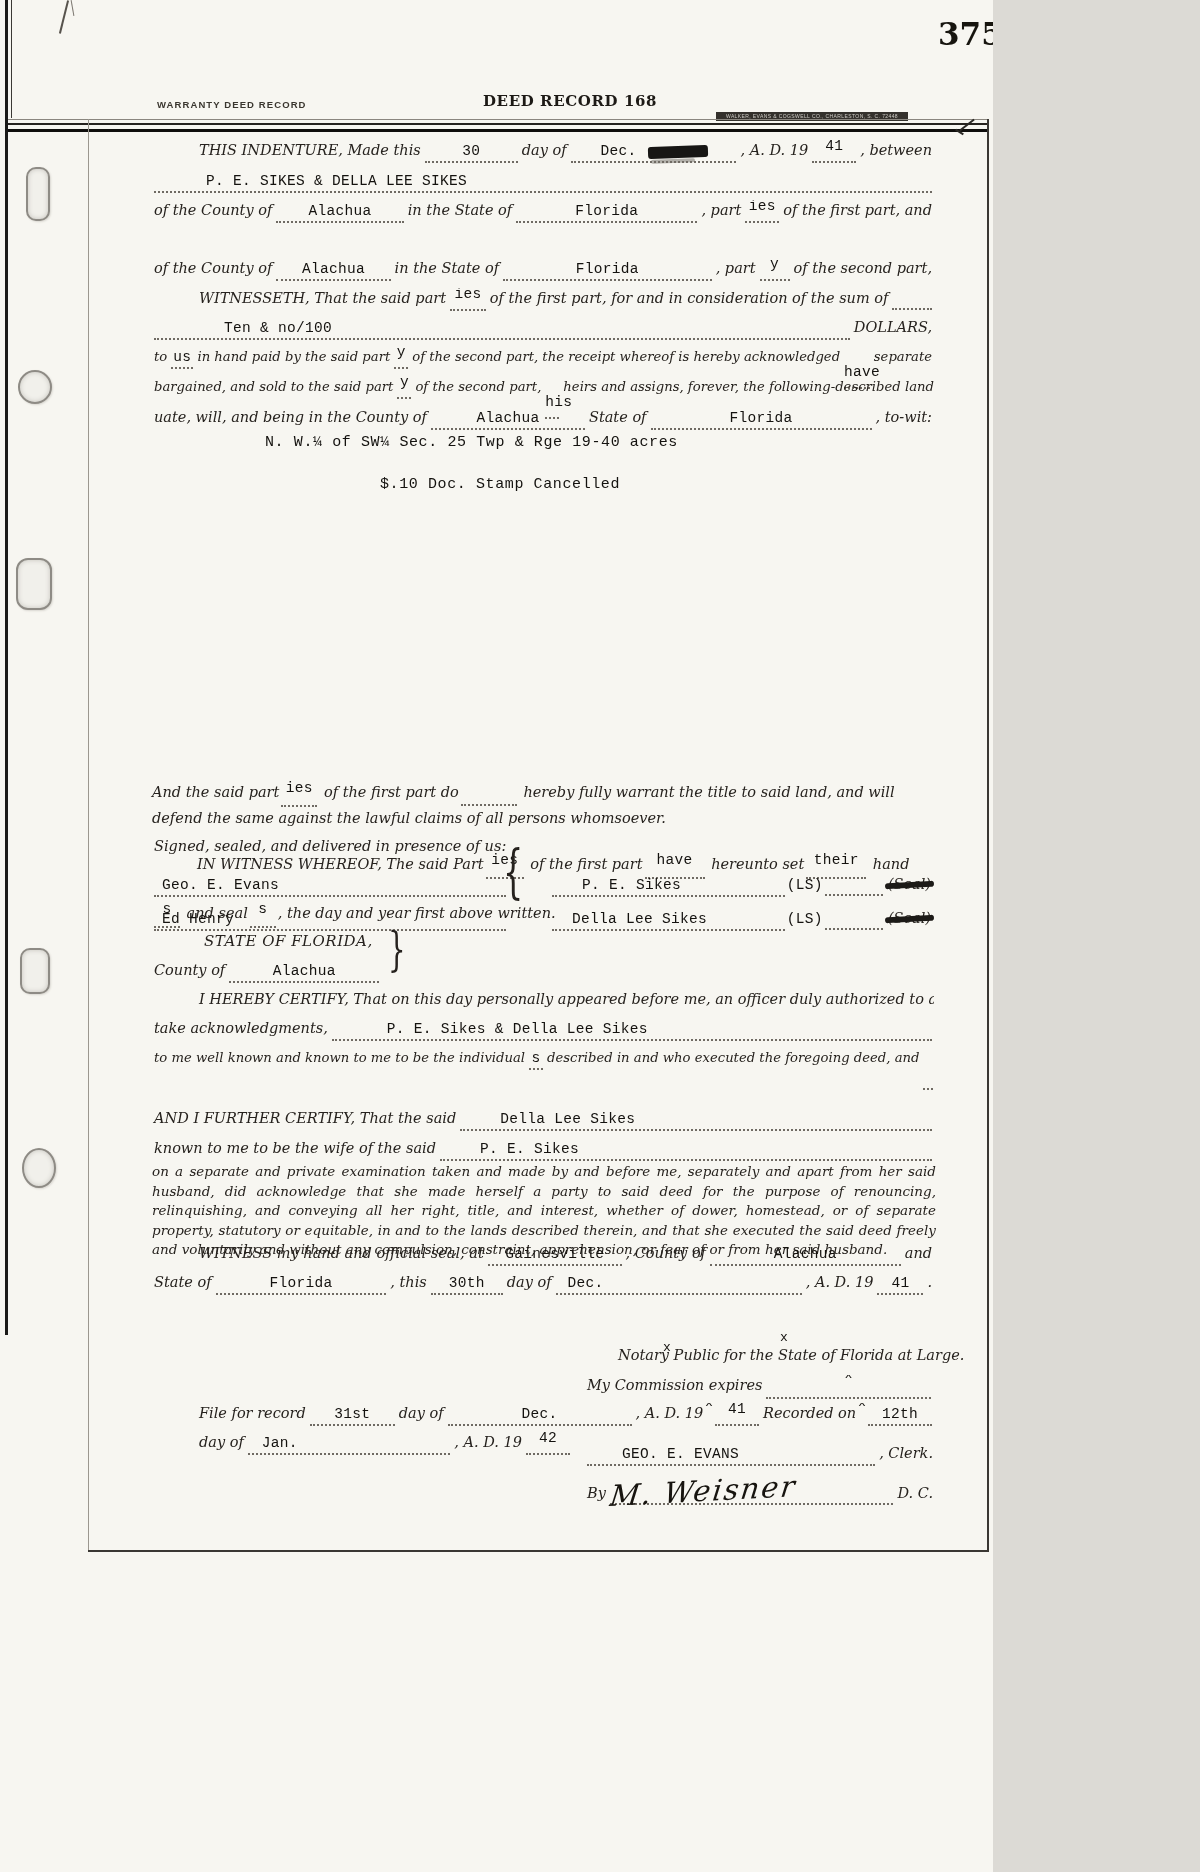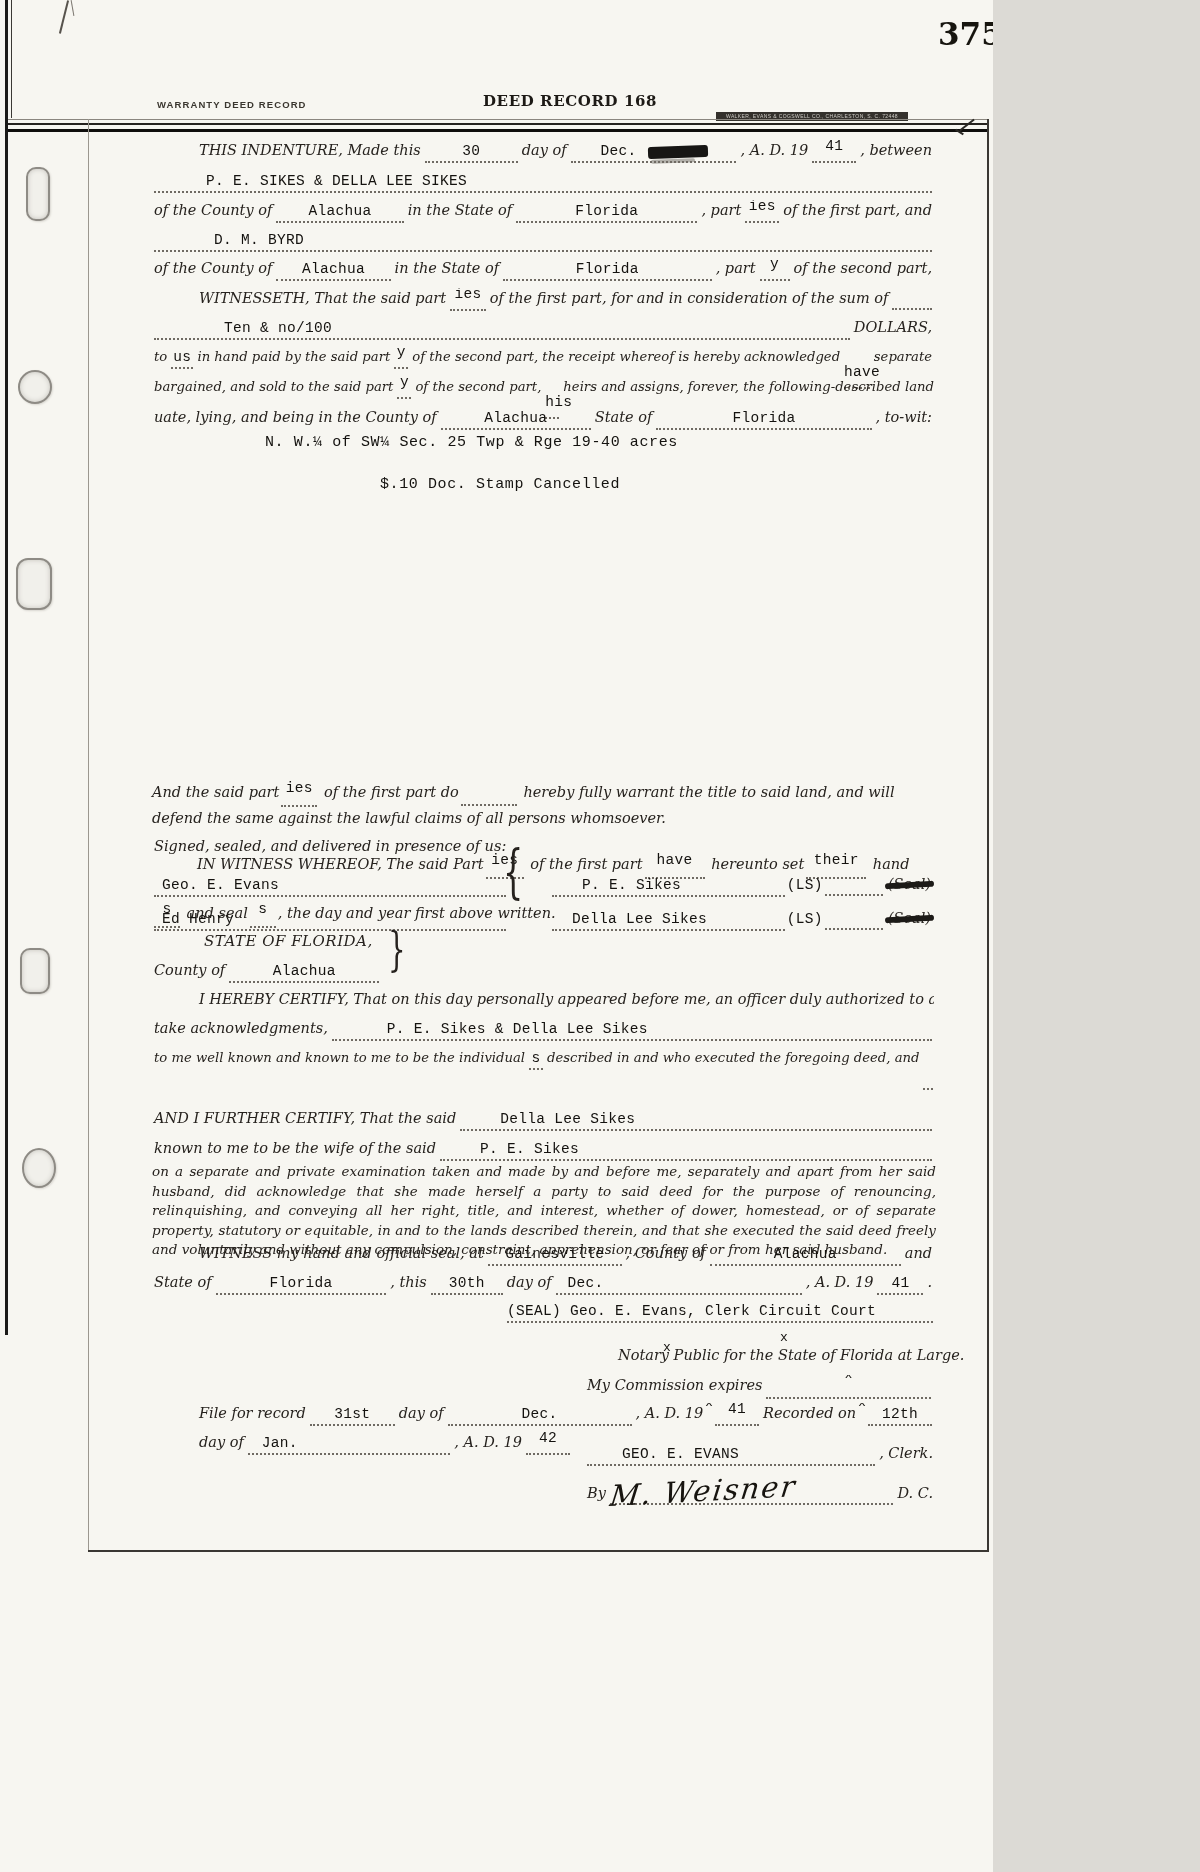--- a/index.html
+++ b/index.html
@@ -91,23 +91,20 @@
   <div class="fline" style="top:200px">
     <span class="fl">of the County of</span>
     <span class="bk g1"><span class="ty">Alachua</span></span>
     <span class="fl">in the State of</span>
     <span class="bk g15"><span class="ty">Florida</span></span>
     <span class="fl">, part</span>
     <span class="bk" style="flex:0 1 34px"><span class="ty rs">ies</span></span>
     <span class="fl">of the first part, and</span>
   </div>
 
-  <div class="fline" style="top:229px">
-    <span class="bk g1 ta-l"><span class="ty" style="padding-left:60px">D. M. BYRD</span></span>
-  </div>
 
   <div class="fline" style="top:258px">
     <span class="fl">of the County of</span>
     <span class="bk g1"><span class="ty">Alachua</span></span>
     <span class="fl">in the State of</span>
     <span class="bk g2"><span class="ty">Florida</span></span>
     <span class="fl">, part</span>
     <span class="bk" style="flex:0 1 30px"><span class="ty rs">y</span></span>
     <span class="fl">of the second part,</span>
   </div>
@@ -137,21 +134,21 @@
 
   <div class="fline tight" style="top:377px">
     <span class="fl">bargained, and sold to the said part</span>
     <span class="bk" style="flex:0 1 22px"><span class="ty rs">y</span></span>
     <span class="fl">of the second part,</span>
     <span class="bk" style="flex:0 1 48px"><span class="ty rs">his</span></span>
     <span class="fl">heirs and assigns, forever, the following-described land, sit-</span>
   </div>
 
   <div class="fline" style="top:407px">
-    <span class="fl">uate, lying, and being in the County of</span>
+    <span class="fl">uate, will, and being in the County of</span>
     <span class="bk g1"><span class="ty">Alachua</span></span>
     <span class="fl">State of</span>
     <span class="bk g15"><span class="ty">Florida</span></span>
     <span class="fl">, to-wit:</span>
   </div>
 
   <div class="tyline" style="left:265px;top:434px">N. W.¼ of SW¼ Sec. 25  Twp &amp; Rge 19-40 acres</div>
   <div class="tyline" style="left:380px;top:476px">$.10 Doc. Stamp  Cancelled</div>
 
   <div class="pline" style="top:740px">
@@ -237,23 +234,20 @@
     <span class="bk g1"><span class="ty">Florida</span></span>
     <span class="fl">, this</span>
     <span class="bk" style="flex:0 1 72px"><span class="ty">30th</span></span>
     <span class="fl">day of</span>
     <span class="bk g15 ta-l"><span class="ty" style="padding-left:12px">Dec.</span></span>
     <span class="fl">, A. D. 19</span>
     <span class="bk" style="flex:0 1 46px"><span class="ty">41</span></span>
     <span class="fl">.</span>
   </div>
 
-  <div class="fline" style="top:1300px;left:505px;width:430px">
-    <span class="bk g1 ta-l"><span class="ty">(SEAL) Geo. E. Evans, Clerk Circuit Court</span></span>
-  </div>
 
   <span class="abs ty" style="left:663px;top:1340px;font-size:13px">x</span>
   <span class="abs ty" style="left:780px;top:1330px;font-size:13px">x</span>
   <div class="abs" style="left:618px;top:1347px;font-style:italic;font-size:14.5px;color:#26221e;">Notary Public for the State of Florida at Large.</div>
 
   <div class="fline" style="top:1375px;left:585px;width:348px">
     <span class="fl">My Commission expires</span>
     <span class="bk g1"><span class="ty rs2">x</span></span>
   </div>
 

